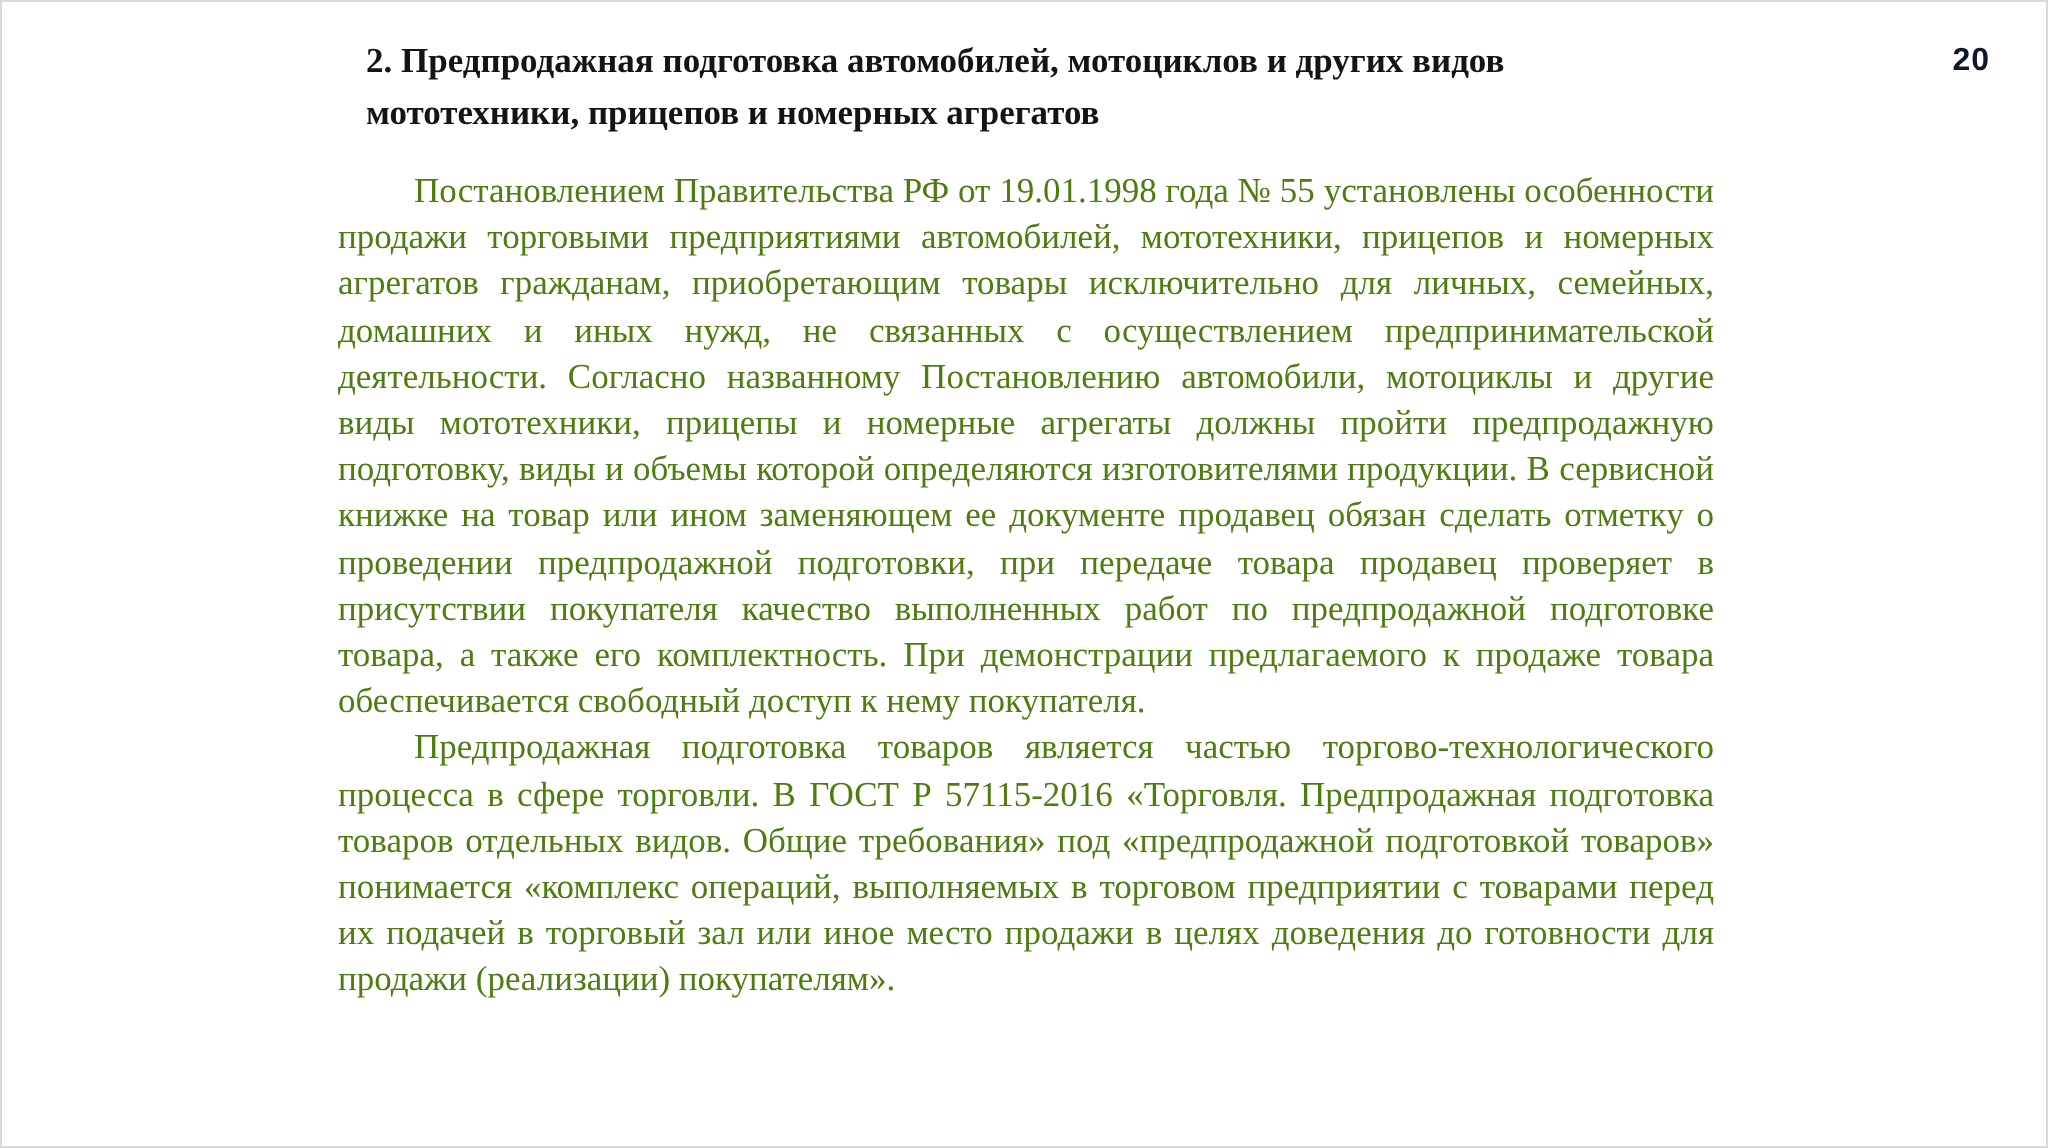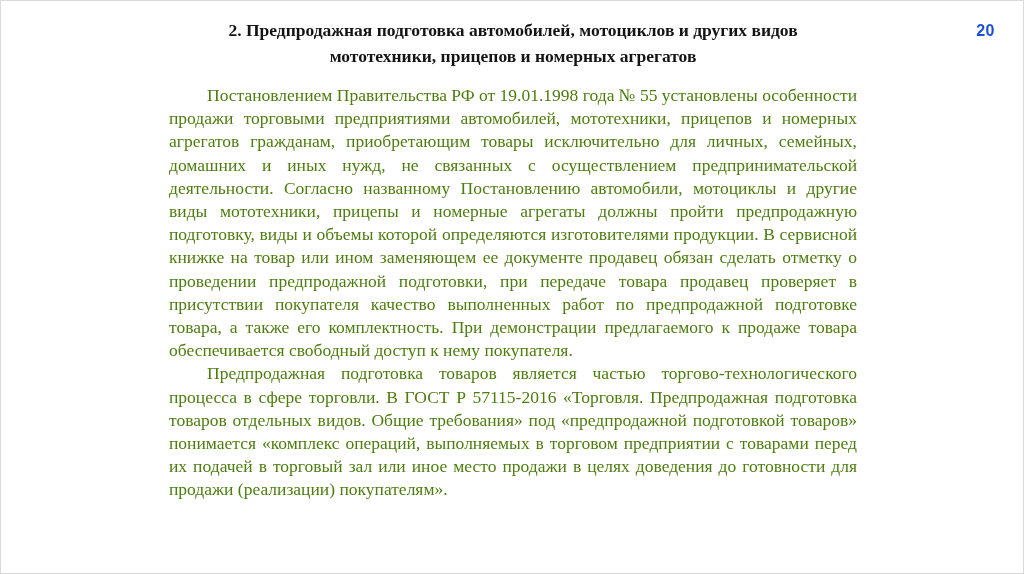--- a/index.html
+++ b/index.html
@@ -18,36 +18,35 @@
     border: 1px solid #dadada;
     box-sizing: content-box;
   }
   .page-number {
     position: absolute;
     top: 21px;
     right: 28px;
     font-family: "Liberation Sans", sans-serif;
     font-size: 16px;
     font-weight: bold;
-    color: #1d4ed8;
+    color: #0f172a;
     letter-spacing: 0.5px;
   }
   .content {
     position: absolute;
     left: 168px;
     top: 16px;
     width: 688px;
   }
   .slide-title {
     margin: 0 auto 15px auto;
     width: 660px;
     font-size: 17.5px;
     font-weight: bold;
     line-height: 26px;
-    text-align: center;
     color: #141414;
   }
   .body-text p {
     margin: 0;
     font-size: 17.5px;
     line-height: 23.2px;
     text-align: justify;
     text-indent: 38px;
     color: #4d7c0f;
   }

